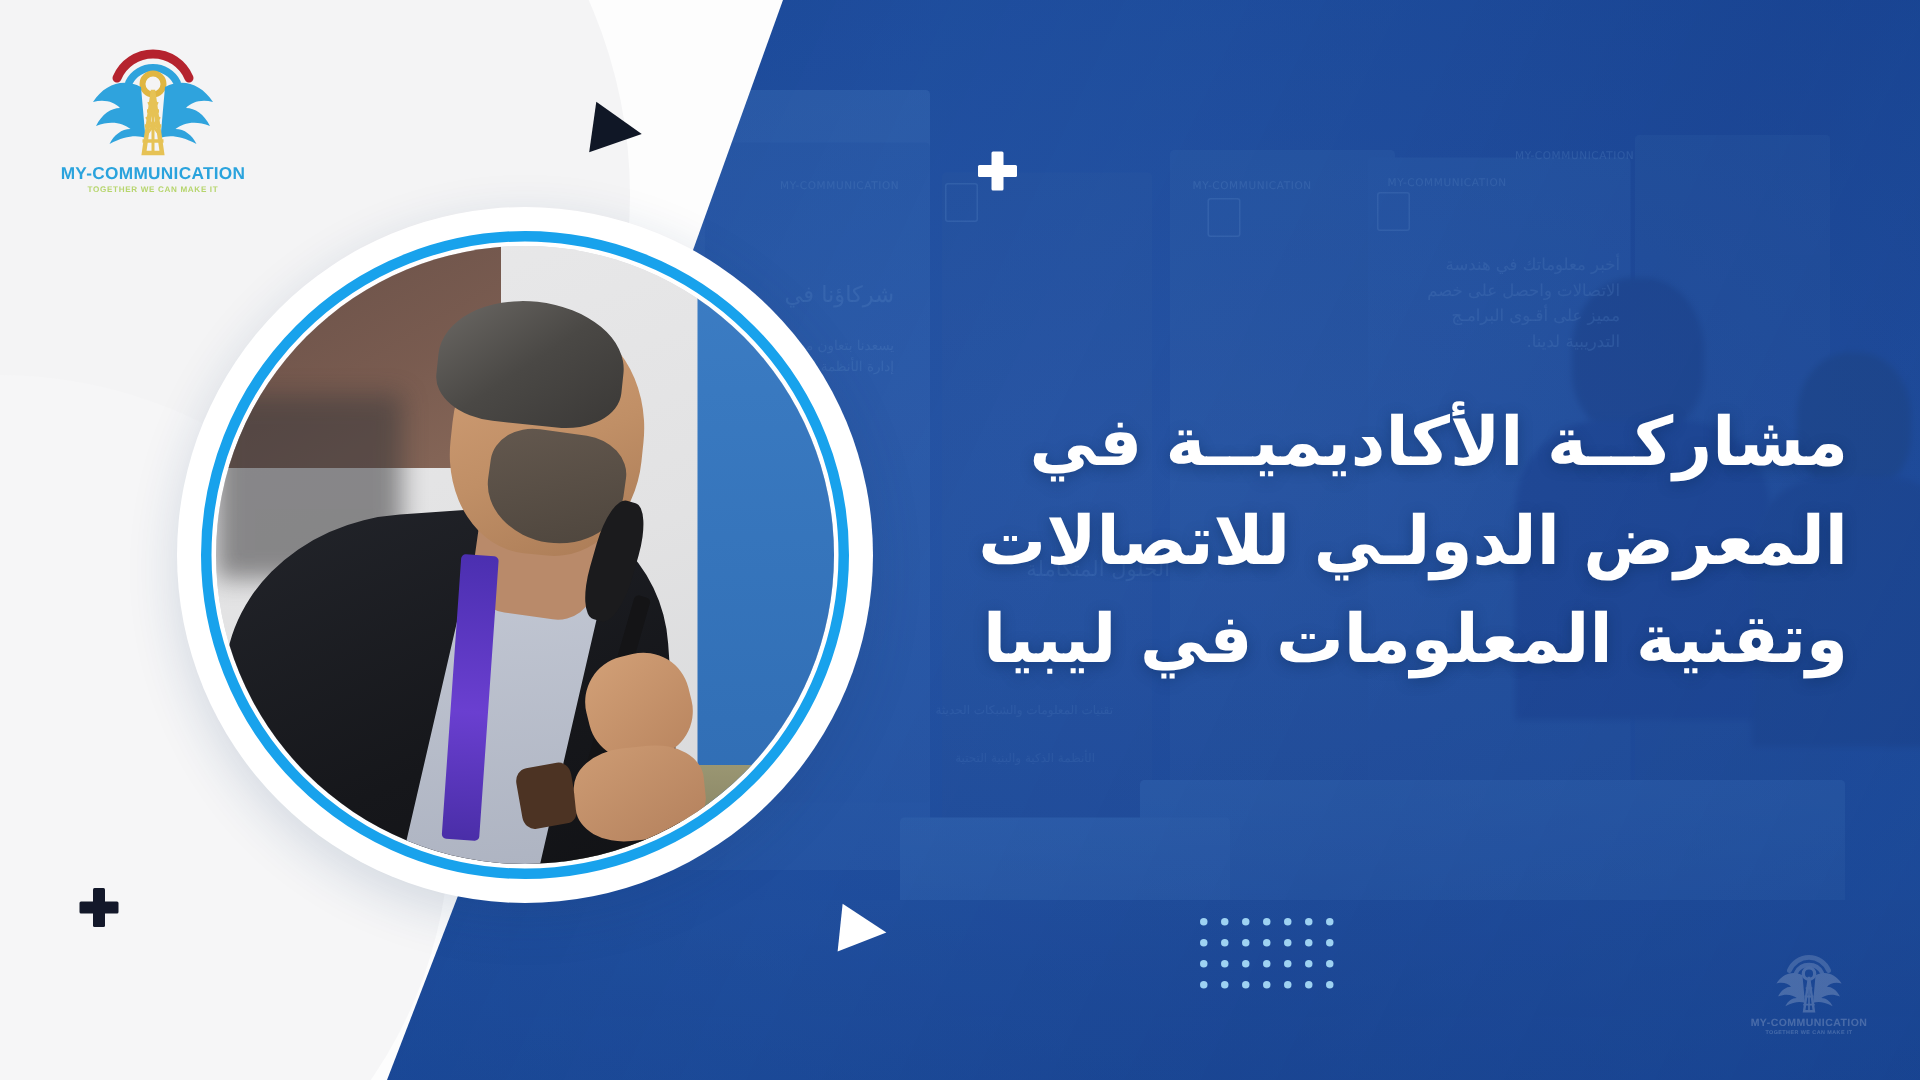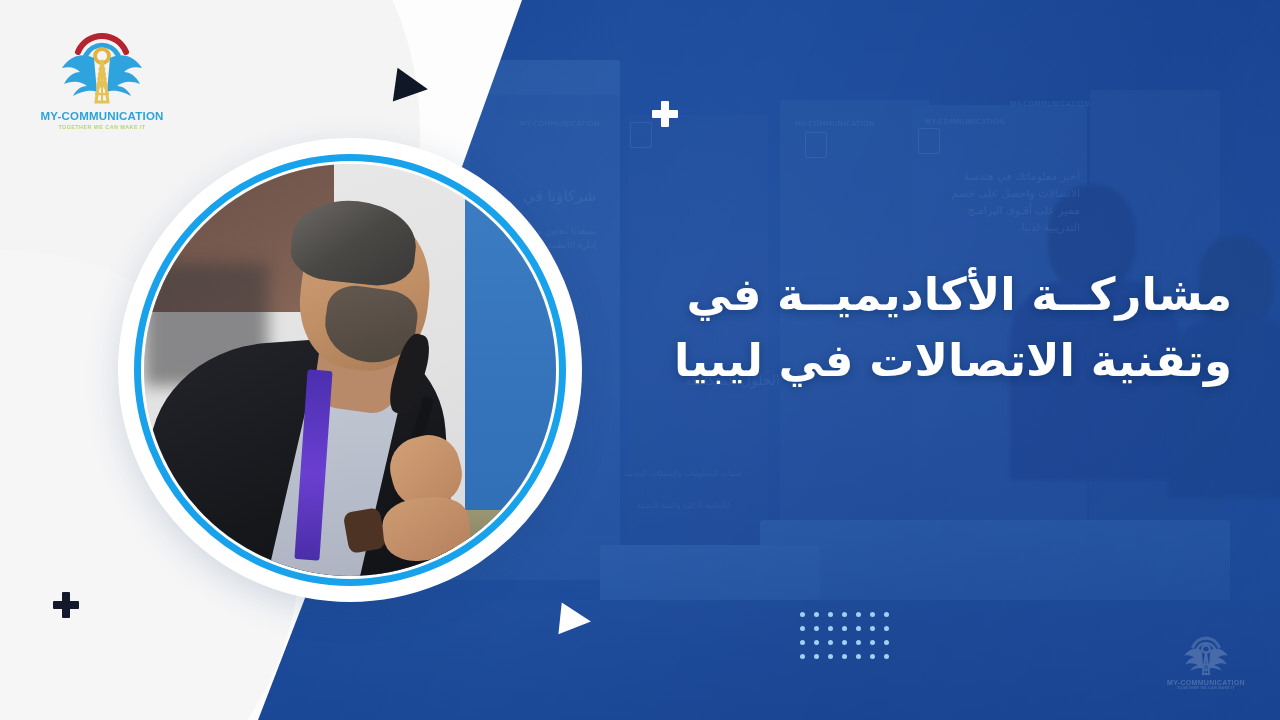--- a/index.html
+++ b/index.html
@@ -414,21 +414,22 @@
       <div class="ph-micstem"></div>
       <div class="ph-mic"></div>
       <div class="ph-hand"></div>
       <div class="ph-watch"></div>
       <div class="ph-hand2"></div>
     </div>
   </div>
 
   <div class="headline">
     <span class="ln">مشاركــة الأكاديميــة في</span>
-    <span class="ln">وتقنية الاتصالات في ليبيا</span>
+    <span class="ln">المعرض الدولـي للاتصالات</span>
+    <span class="ln">وتقنية المعلومات في ليبيا</span>
   </div>
 
   <div class="tri-dark"></div>
   <div class="tri-white"></div>
   <div class="plus plus-white"></div>
   <div class="plus plus-dark"></div>
 
   <div class="dot-grid">
     <i></i>
       <i></i>

